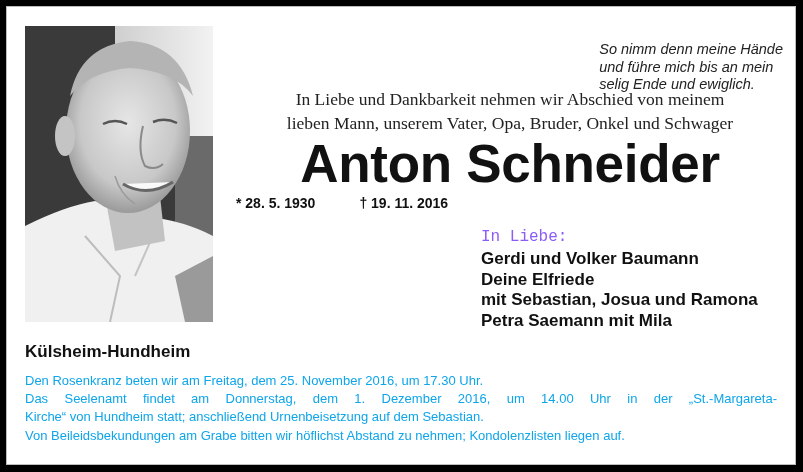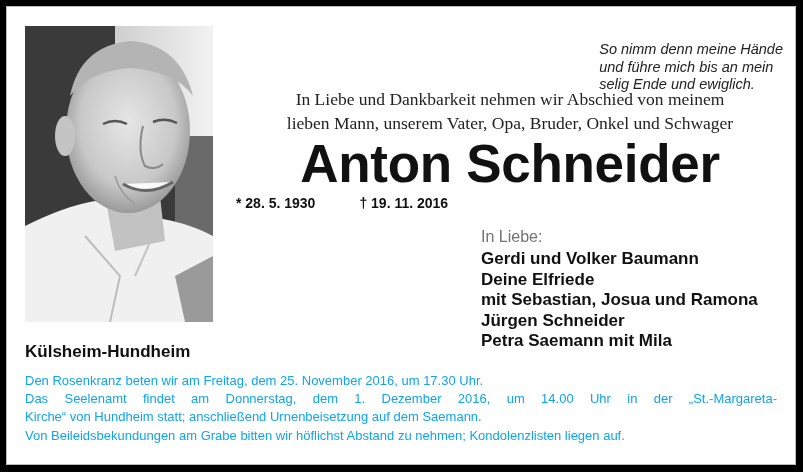--- a/index.html
+++ b/index.html
@@ -6,21 +6,21 @@
   body { width: 803px; height: 472px; background: #000; position: relative; overflow: hidden; font-family: "Liberation Sans", "DejaVu Sans", sans-serif; color: #111; }
   .card { position: absolute; left: 6px; top: 6px; width: 790px; height: 459px; background: #fff; border: 1px solid #bdbdbd; box-sizing: border-box; }
   .photo { position: absolute; left: 25px; top: 26px; width: 188px; height: 296px; overflow: hidden; background: #ddd; }
   .photo svg { display: block; width: 100%; height: 100%; }
   .poem { position: absolute; right: 20px; top: 21px; text-align: left; font-style: italic; font-size: 14.5px; line-height: 17.5px; color: #222; margin-top: 20px; }
   .intro { position: absolute; left: 236px; width: 548px; top: 87px; text-align: center; font-size: 17.5px; line-height: 24px; color: #222; font-family: Liberation Serif, serif; }
   .name { position: absolute; left: 236px; width: 548px; top: 137px; text-align: center; font-size: 53px; font-weight: bold; line-height: 54px; letter-spacing: -0.3px; color: #111; }
   .dates { position: absolute; top: 192px; left: 236px; width: 548px; text-align: left; font-size: 14px; font-weight: bold; line-height: 22px; white-space: pre; }
   .dates span { display: inline-block; }
   .dates .gap { width: 44px; }
-  .love { position: absolute; left: 481px; top: 226px; font-size: 16px; line-height: 22px; color: #737373; }
+  .love { position: absolute; left: 481px; top: 226px; font-size: 16px; line-height: 22px; color: #8b5cf6; font-family: Liberation Mono, monospace; }
   .family { position: absolute; left: 481px; top: 249px; font-size: 17px; font-weight: bold; line-height: 20.6px; color: #111; }
   .family div { white-space: nowrap; }
   .place { position: absolute; left: 25px; top: 341px; font-size: 17px; font-weight: bold; line-height: 22px; color: #111; }
   .notes { position: absolute; left: 25px; top: 372px; width: 752px; font-size: 13px; line-height: 18.2px; color: #0ea5e9; }
   .notes div { white-space: nowrap; }
   .notes .justify { text-align: justify; text-align-last: justify; white-space: normal; }
 </style>
 </head>
 <body>
 
@@ -81,24 +81,23 @@
 <div class="name">Anton Schneider</div>
 
 <div class="dates"><span>* 28. 5. 1930</span><span class="gap"></span><span>† 19. 11. 2016</span></div>
 
 <div class="love">In Liebe:</div>
 
 <div class="family">
   <div>Gerdi und Volker Baumann</div>
   <div>Deine Elfriede</div>
   <div>mit Sebastian, Josua und Ramona</div>
-  <div>Jürgen Schneider</div>
   <div>Petra Saemann mit Mila</div>
 </div>
 
 <div class="place">Külsheim-Hundheim</div>
 
 <div class="notes">
   <div>Den Rosenkranz beten wir am Freitag, dem 25. November 2016, um 17.30 Uhr.</div>
   <div class="justify">Das Seelenamt findet am Donnerstag, dem 1. Dezember 2016, um 14.00 Uhr in der „St.-Margareta-</div>
-  <div>Kirche“ von Hundheim statt; anschließend Urnenbeisetzung auf dem Saemann.</div>
+  <div>Kirche“ von Hundheim statt; anschließend Urnenbeisetzung auf dem Sebastian.</div>
   <div>Von Beileidsbekundungen am Grabe bitten wir höflichst Abstand zu nehmen; Kondolenzlisten liegen auf.</div>
 </div>
 
 </body></html>

